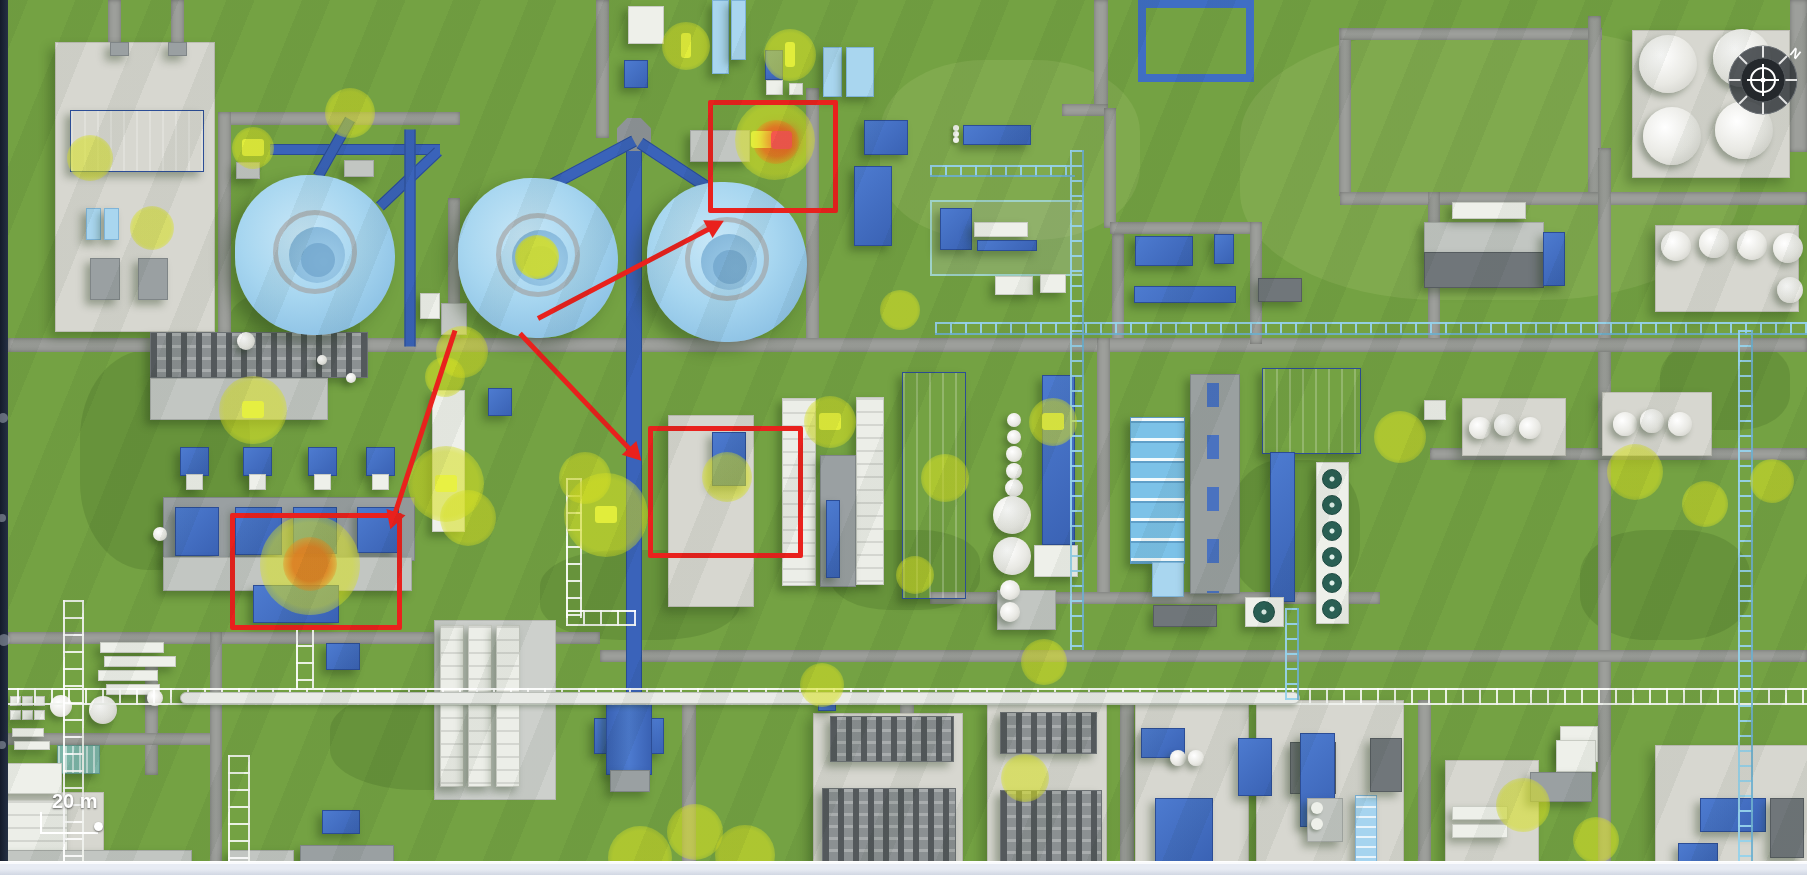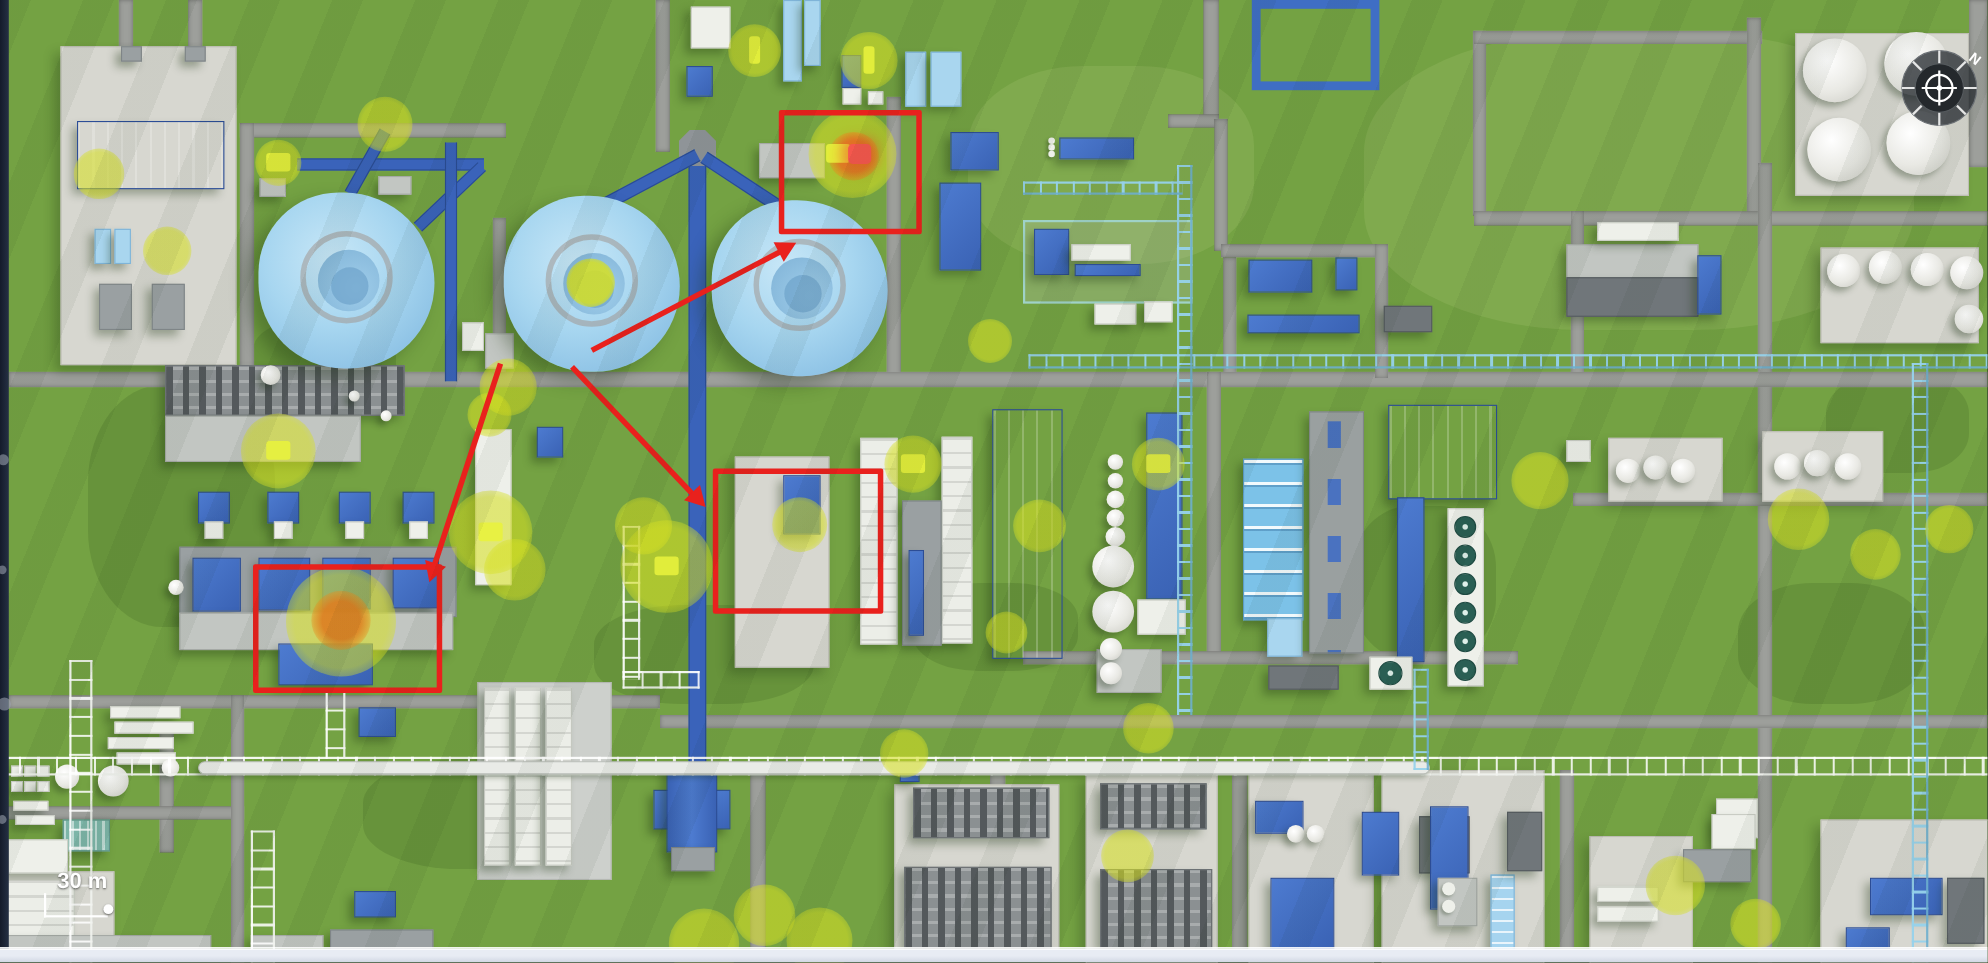--- a/index.html
+++ b/index.html
@@ -414,19 +414,19 @@
         <circle cx="36" cy="40" r="12"></circle>
         <line x1="36" y1="24" x2="36" y2="56"></line>
         <line x1="20" y1="40" x2="52" y2="40"></line>
       </g>
       <circle cx="36" cy="40" r="2.5" fill="#ffffff"></circle>
       <text x="62" y="14" fill="#ffffff" font-size="13" font-weight="bold" transform="rotate(38 62 14)">N</text>
     </svg>
   </div>
 
   <div id="scalebar">
-    <span class="lbl">30 m</span>
+    <span class="lbl">20 m</span>
     <div class="bracket"></div>
     <div class="endcap"></div>
   </div>
 
   <div id="bottom-bar"></div>
 </div>
 
 </body></html>

